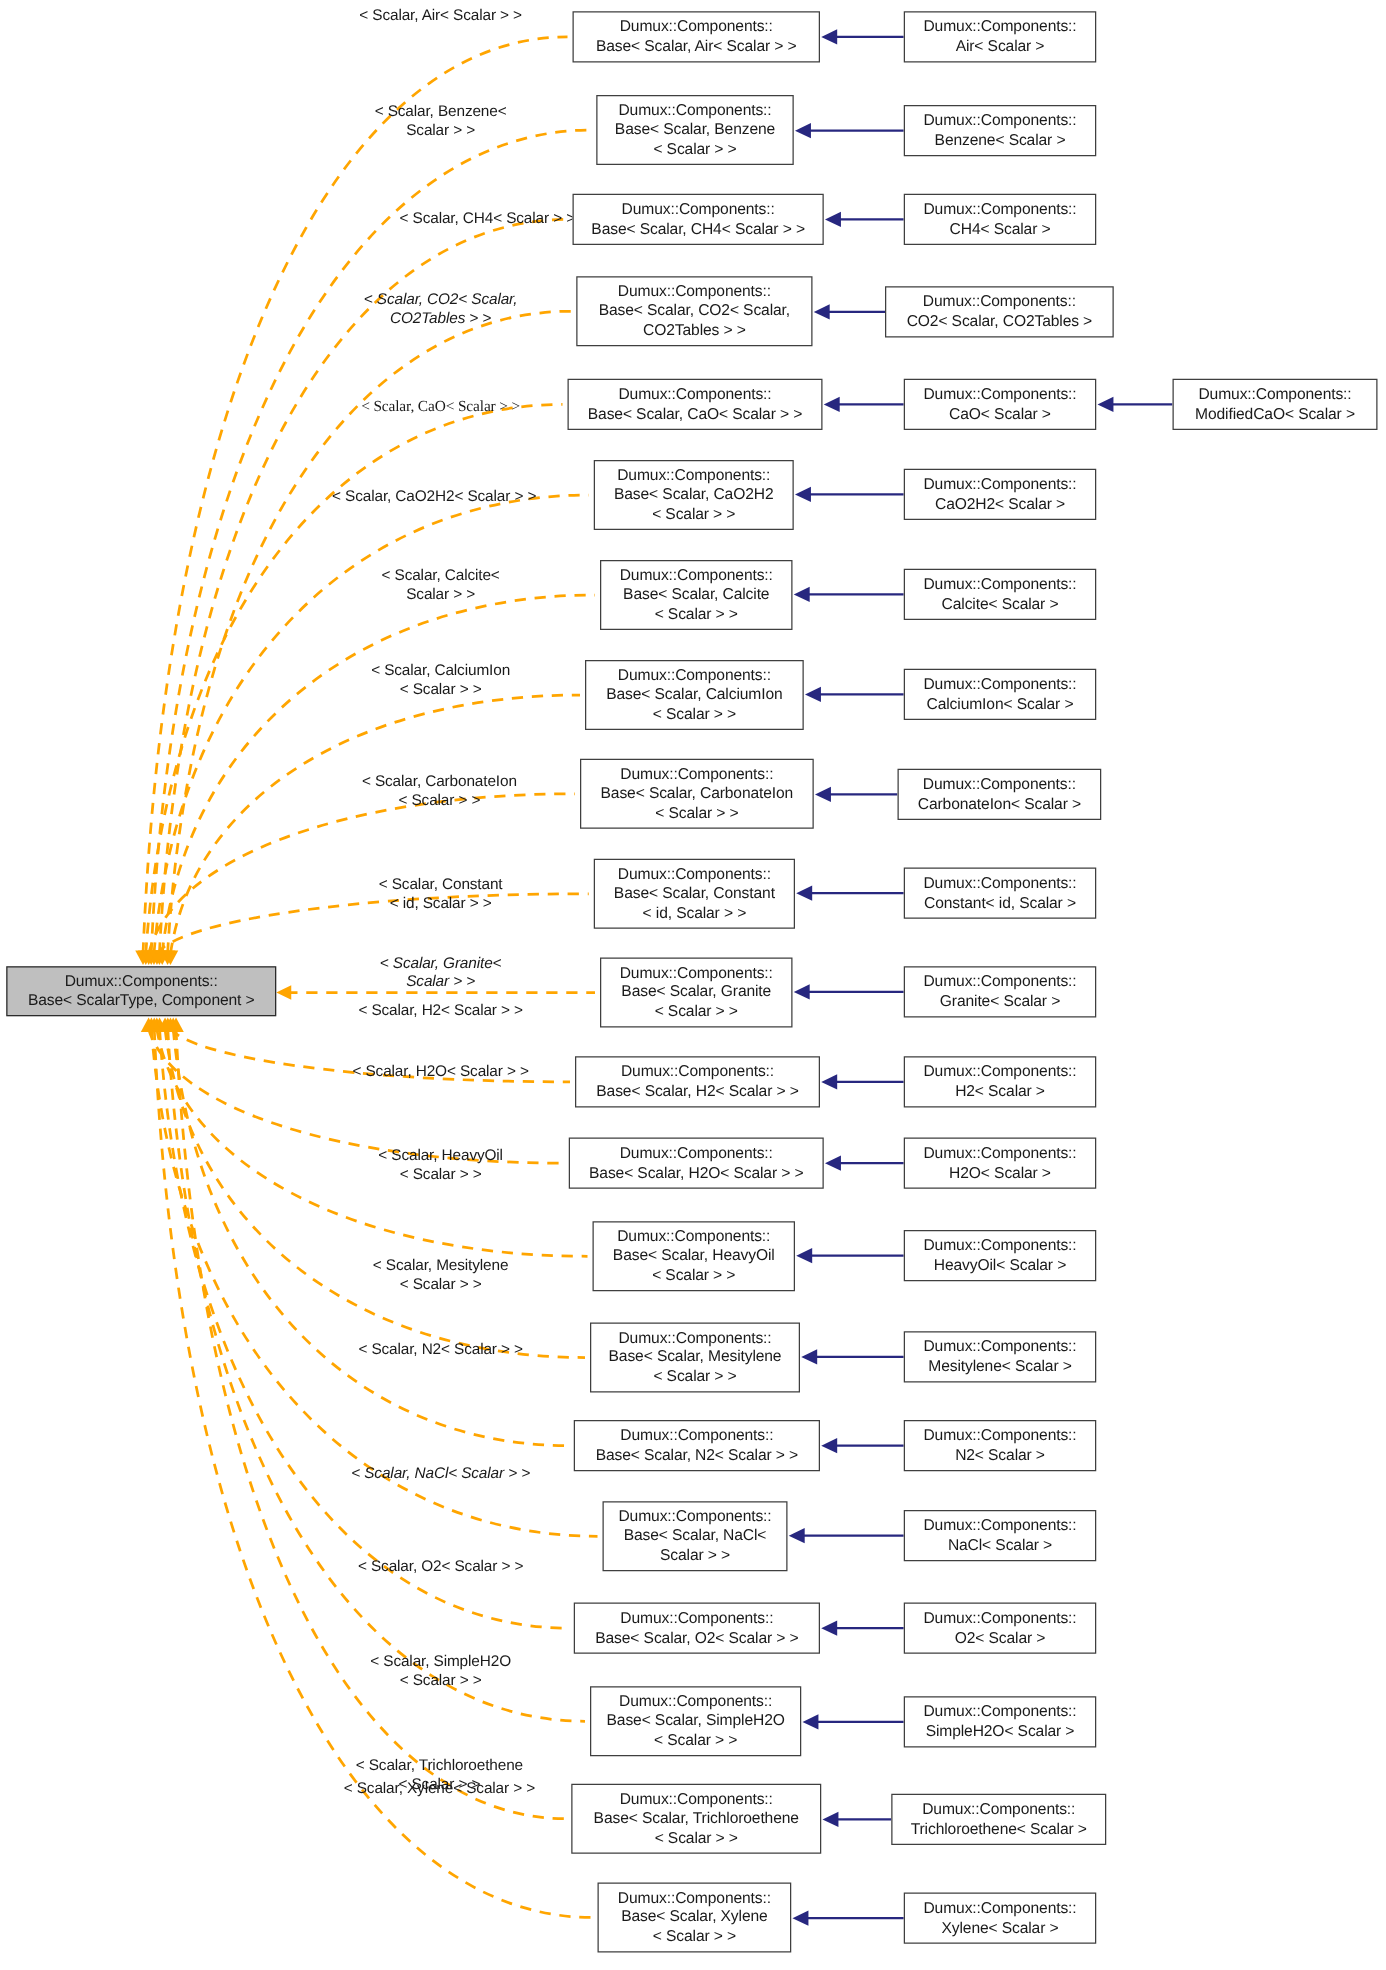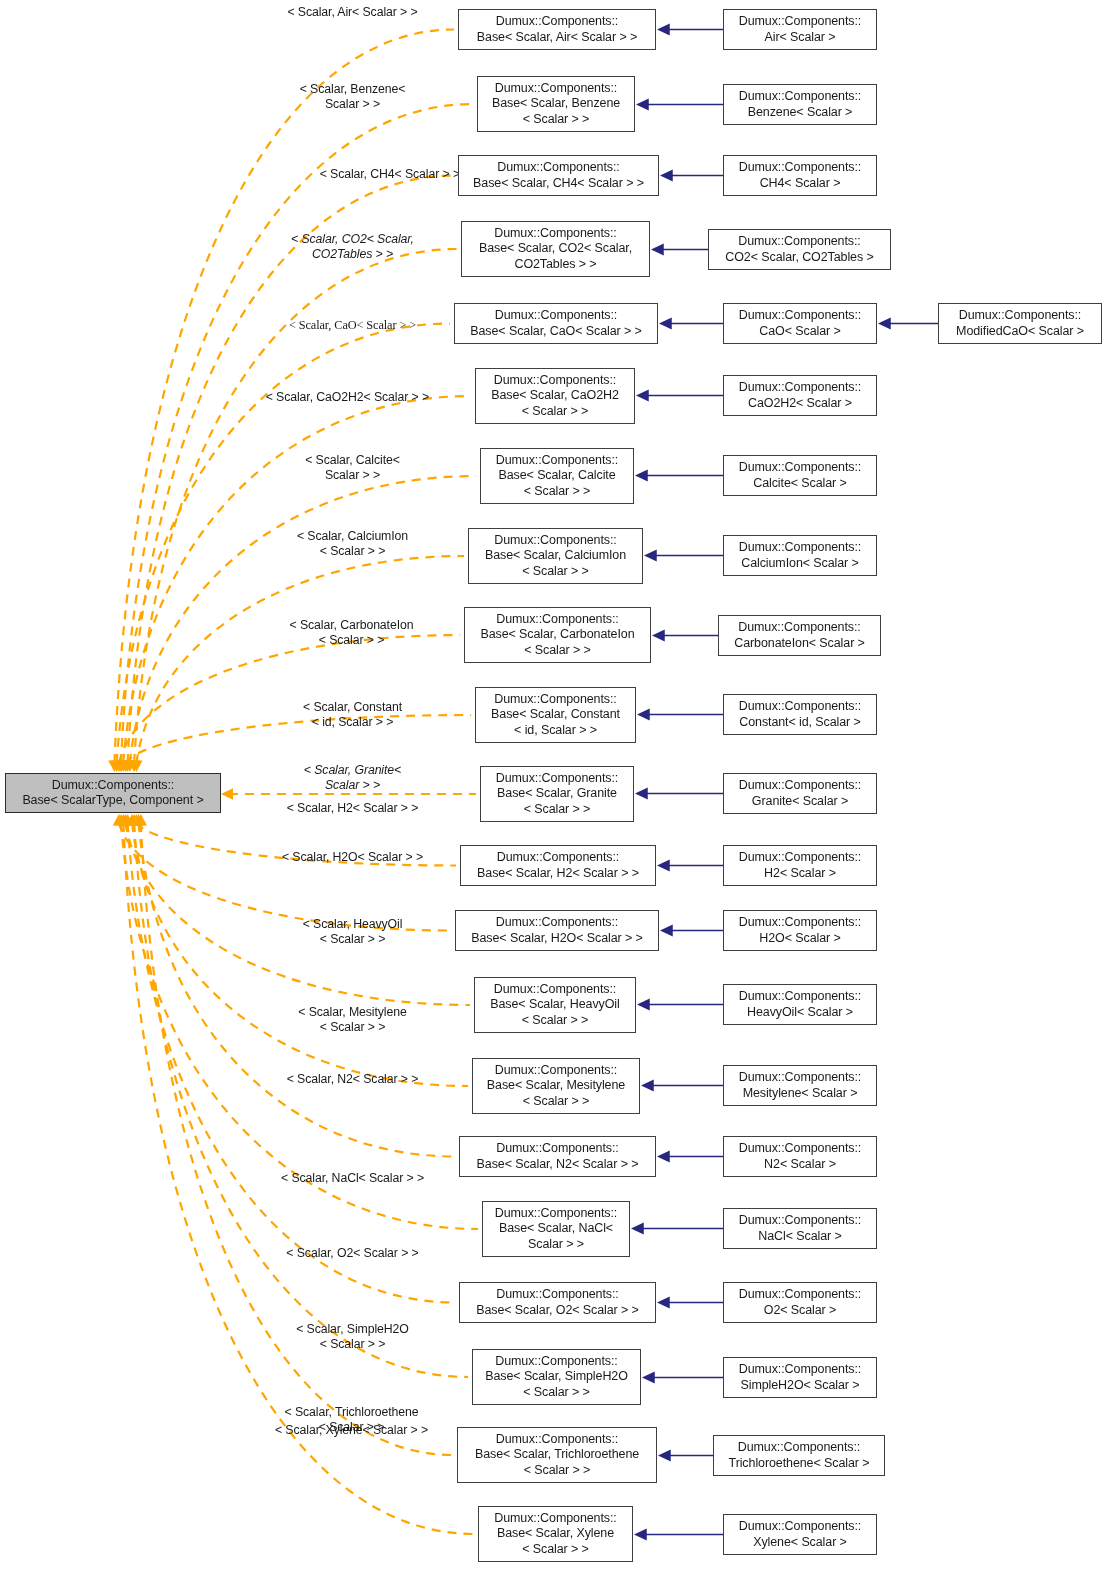--- a/index.html
+++ b/index.html
@@ -190,21 +190,21 @@
     <div class="node" style="left: 723px; top: 910px; width: 154px; height: 41px;"><span class="ln">Dumux::Components::</span><span class="ln">H2O&lt; Scalar &gt;</span></div>
     <div class="edge-label" style="left: 245px; top: 917px; width: 215px;"><div>&lt; Scalar, HeavyOil</div><div>&lt; Scalar &gt; &gt;</div></div>
     <div class="node" style="left: 474px; top: 977px; width: 162px; height: 56px;"><span class="ln">Dumux::Components::</span><span class="ln">Base&lt; Scalar, HeavyOil</span><span class="ln">&lt; Scalar &gt; &gt;</span></div>
     <div class="node" style="left: 723px; top: 984px; width: 154px; height: 41px;"><span class="ln">Dumux::Components::</span><span class="ln">HeavyOil&lt; Scalar &gt;</span></div>
     <div class="edge-label" style="left: 245px; top: 1005px; width: 215px;"><div>&lt; Scalar, Mesitylene</div><div>&lt; Scalar &gt; &gt;</div></div>
     <div class="node" style="left: 472px; top: 1058px; width: 168px; height: 56px;"><span class="ln">Dumux::Components::</span><span class="ln">Base&lt; Scalar, Mesitylene</span><span class="ln">&lt; Scalar &gt; &gt;</span></div>
     <div class="node" style="left: 723px; top: 1065px; width: 154px; height: 41px;"><span class="ln">Dumux::Components::</span><span class="ln">Mesitylene&lt; Scalar &gt;</span></div>
     <div class="edge-label" style="left: 245px; top: 1072px; width: 215px;"><div>&lt; Scalar, N2&lt; Scalar &gt; &gt;</div></div>
     <div class="node" style="left: 459px; top: 1136px; width: 197px; height: 41px;"><span class="ln">Dumux::Components::</span><span class="ln">Base&lt; Scalar, N2&lt; Scalar &gt; &gt;</span></div>
     <div class="node" style="left: 723px; top: 1136px; width: 154px; height: 41px;"><span class="ln">Dumux::Components::</span><span class="ln">N2&lt; Scalar &gt;</span></div>
-    <div class="edge-label" style="left: 245px; top: 1171px; width: 215px;"><div>&lt; Scalar, NaCl&lt; Scalar &gt; &gt;</div></div>
+    <div class="edge-label" style="left: 245px; top: 1171px; width: 215px; font-style: italic;"><div>&lt; Scalar, NaCl&lt; Scalar &gt; &gt;</div></div>
     <div class="node" style="left: 482px; top: 1201px; width: 148px; height: 56px;"><span class="ln">Dumux::Components::</span><span class="ln">Base&lt; Scalar, NaCl&lt;</span><span class="ln">Scalar &gt; &gt;</span></div>
     <div class="node" style="left: 723px; top: 1208px; width: 154px; height: 41px;"><span class="ln">Dumux::Components::</span><span class="ln">NaCl&lt; Scalar &gt;</span></div>
     <div class="edge-label" style="left: 245px; top: 1246px; width: 215px;"><div>&lt; Scalar, O2&lt; Scalar &gt; &gt;</div></div>
     <div class="node" style="left: 459px; top: 1282px; width: 197px; height: 41px;"><span class="ln">Dumux::Components::</span><span class="ln">Base&lt; Scalar, O2&lt; Scalar &gt; &gt;</span></div>
     <div class="node" style="left: 723px; top: 1282px; width: 154px; height: 41px;"><span class="ln">Dumux::Components::</span><span class="ln">O2&lt; Scalar &gt;</span></div>
     <div class="edge-label" style="left: 245px; top: 1322px; width: 215px;"><div>&lt; Scalar, SimpleH2O</div><div>&lt; Scalar &gt; &gt;</div></div>
     <div class="node" style="left: 472px; top: 1349px; width: 169px; height: 56px;"><span class="ln">Dumux::Components::</span><span class="ln">Base&lt; Scalar, SimpleH2O</span><span class="ln">&lt; Scalar &gt; &gt;</span></div>
     <div class="node" style="left: 723px; top: 1357px; width: 154px; height: 41px;"><span class="ln">Dumux::Components::</span><span class="ln">SimpleH2O&lt; Scalar &gt;</span></div>
     <div class="edge-label" style="left: 243px; top: 1405px; width: 217px;"><div>&lt; Scalar, Trichloroethene</div><div>&lt; Scalar &gt; &gt;</div></div>
     <div class="node" style="left: 457px; top: 1427px; width: 200px; height: 56px;"><span class="ln">Dumux::Components::</span><span class="ln">Base&lt; Scalar, Trichloroethene</span><span class="ln">&lt; Scalar &gt; &gt;</span></div>

